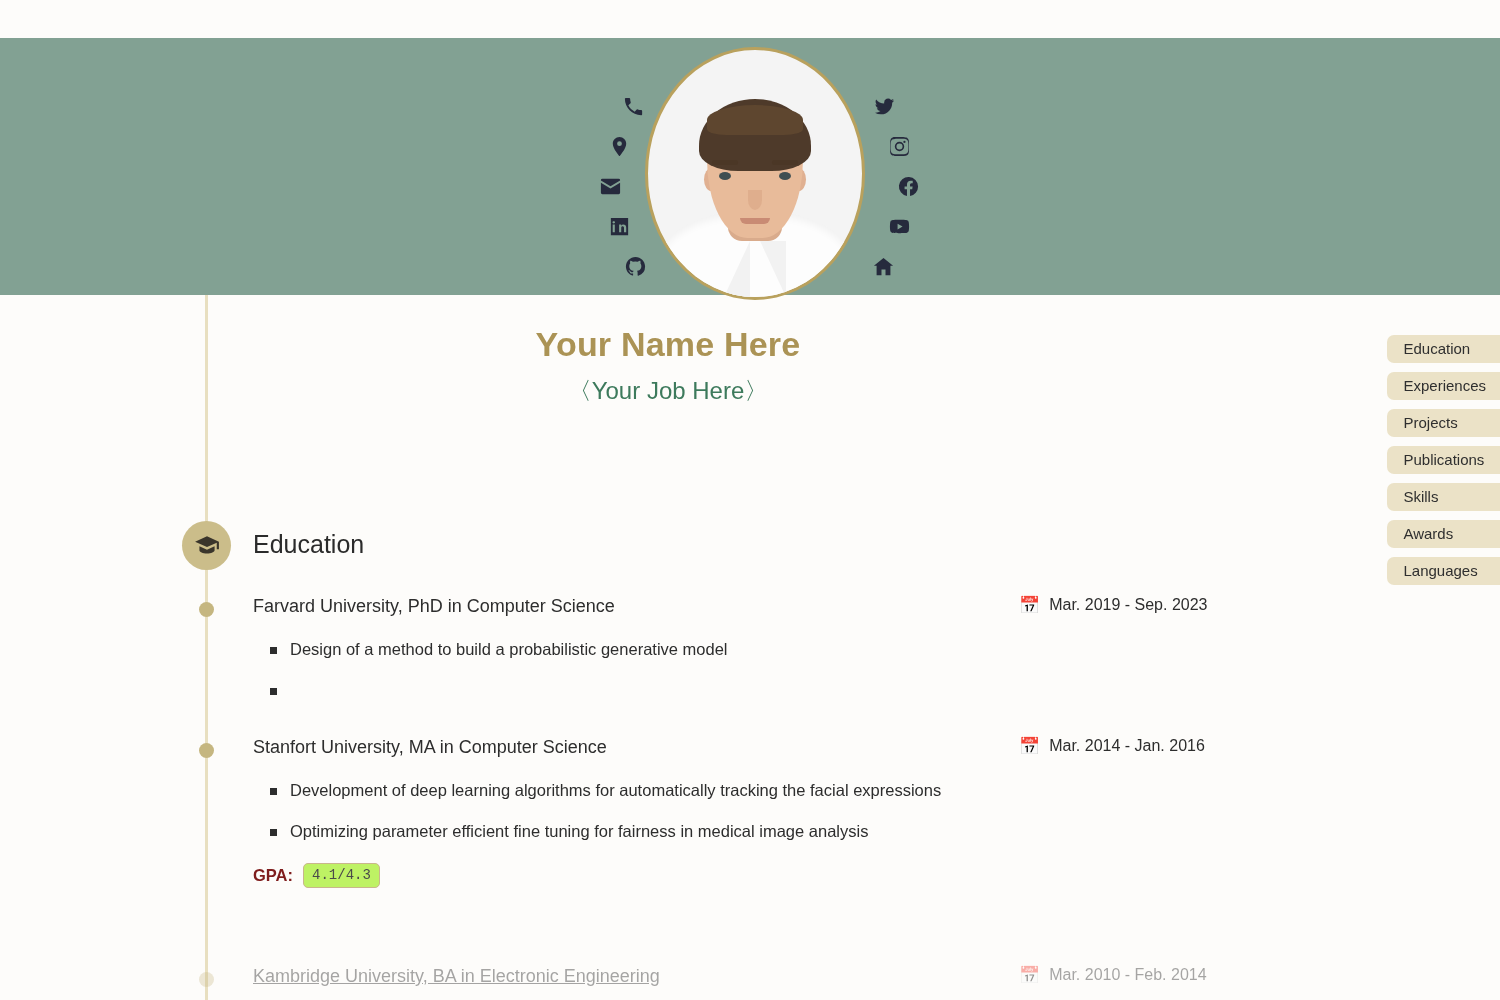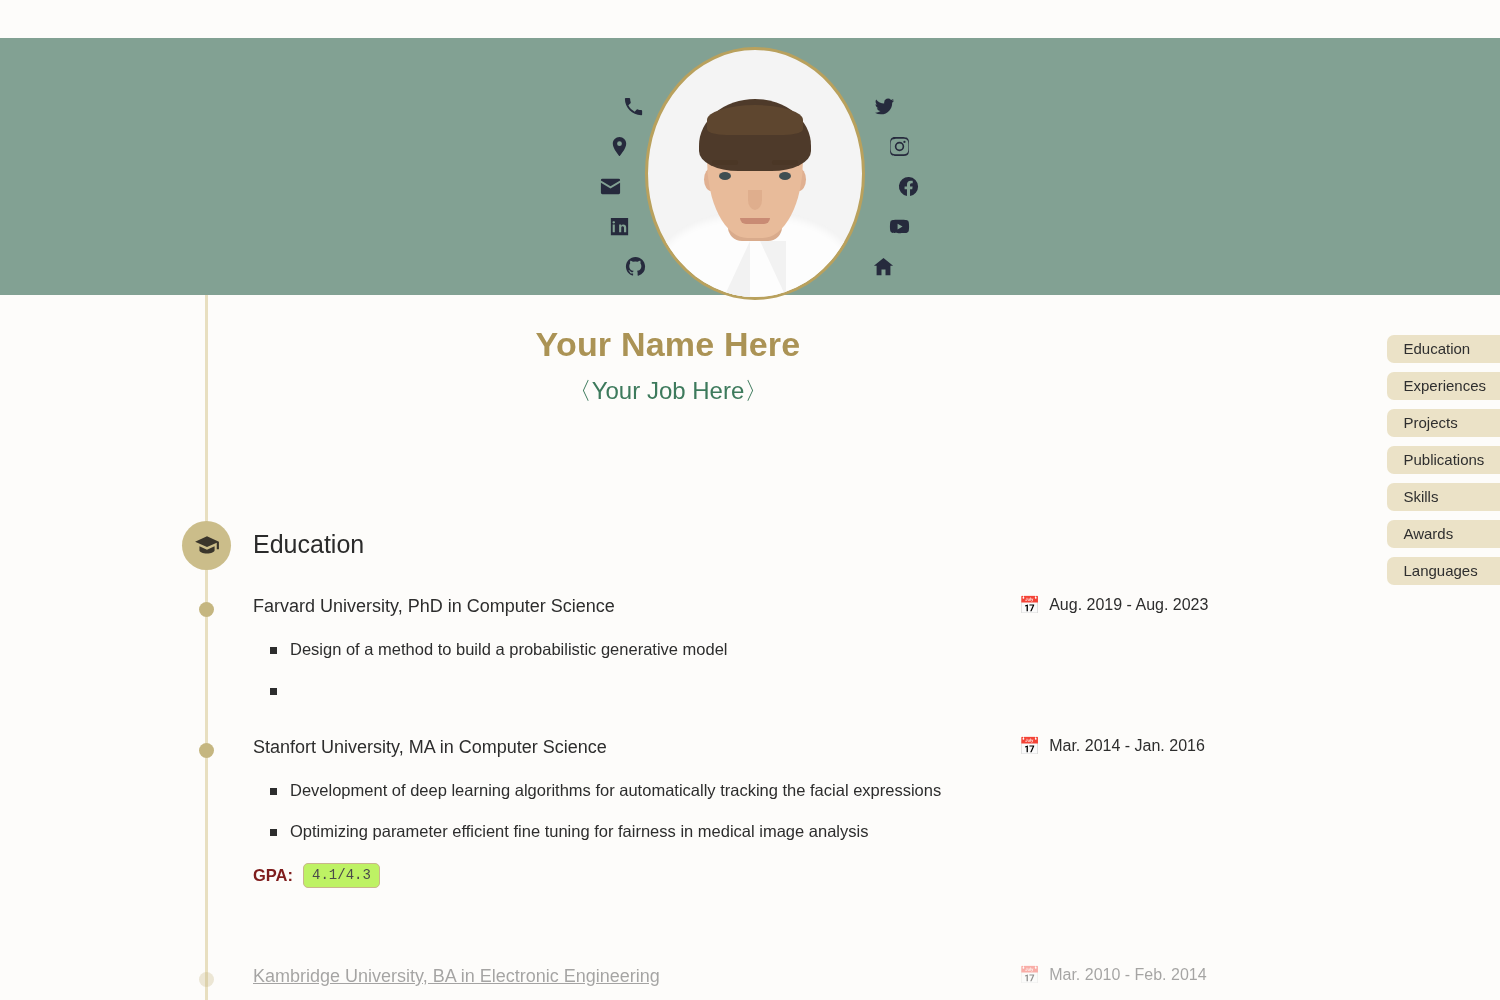--- a/index.html
+++ b/index.html
@@ -402,21 +402,21 @@
 </div>
 
 <div class="entries">
 
   <div class="entry e1">
     <div class="entry-row">
       <div class="entry-dot" style="left:199px; top:6px; position:absolute;"></div>
       <div class="entry-title">Farvard University, PhD in Computer Science</div>
       <div class="entry-date">
         <span class="cal-emoji">📅</span>
-        <span>Aug. 2019 - Aug. 2023</span>
+        <span>Mar. 2019 - Sep. 2023</span>
       </div>
     </div>
     <div class="bullets">
       <div class="bullet">
         <span class="bullet-mark"></span>
         <span>Design of a method to build a probabilistic generative model</span>
       </div>
       <div class="bullet">
         <span class="bullet-mark"></span>
       </div>

